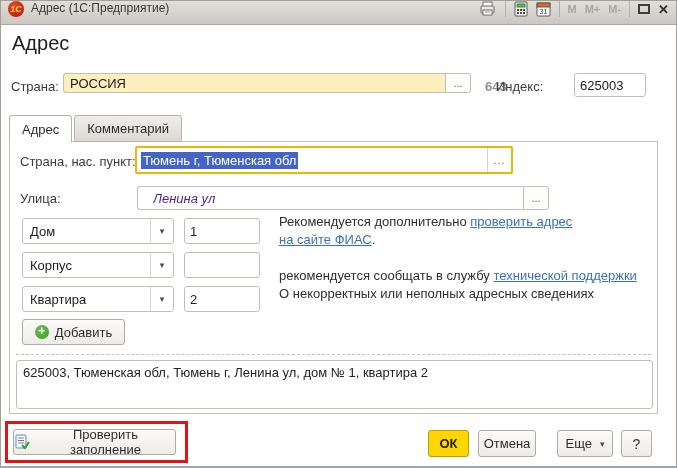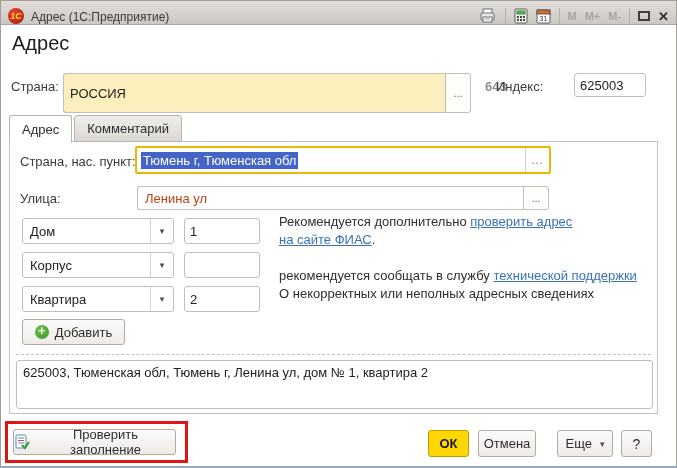--- a/index.html
+++ b/index.html
@@ -7,21 +7,21 @@
   .window {
     position:relative; width:677px; height:468px; background:#fff;
     border:1px solid #A29E98; border-bottom:2px solid #93AABE; overflow:hidden;
     font-family:"Liberation Sans", sans-serif;
   }
   
   .titlebar {
     position:absolute; top:0; left:0; right:0; height:24px;
     background:linear-gradient(#E2DFDB,#CBC8C3);
     border-bottom:1px solid #AAA6A0;
-    display:flex; align-items:flex-end; padding:0 7px; gap:7px;
+    display:flex; align-items:flex-start; padding:0 7px; gap:7px;
   }
   .logo {
     width:16px; height:16px; border-radius:50%;
     background:radial-gradient(circle at 35% 30%, #E8432A, #A81C0C);
     color:#FFD24A; font-size:9px; font-weight:bold; font-style:italic;
     display:flex; align-items:center; justify-content:center; flex:0 0 auto;
   }
   .title-text { font-size:12px; color:#3A3A3A; white-space:nowrap; }
   .tb-right { margin-left:auto; display:flex; align-items:center; gap:8px; }
   .tb-sep { width:1px; height:16px; background:#B3AFA9; }
@@ -41,21 +41,21 @@
     background:linear-gradient(#FCFBFA,#EEEBE7); border:1px solid #AFABA5;
     border-radius:3px; font-size:13px; color:#2E2E2E;
     display:flex; align-items:center; justify-content:center; gap:6px;
     font-family:"Liberation Sans",sans-serif;
   }
   .ellipsis-seg {
     width:24px; display:flex; align-items:center; justify-content:center;
     font-size:11px; color:#666; letter-spacing:1px; flex:0 0 auto;
   }
   
-  .country-wrap { position:absolute; left:62px; top:72px; width:408px; height:40px; display:flex; }
+  .country-wrap { position:absolute; left:62px; top:72px; width:408px; height:20px; display:flex; }
   .country-input {
     flex:1; background:#FBF0BD; border:1px solid #C2BFB9; border-right:none;
     border-radius:3px 0 0 3px; font-size:13px; padding:0 6px; color:#222;
     font-family:"Liberation Sans",sans-serif;
   }
   .country-ellipsis {
     width:26px; background:#FDFDFC; border:1px solid #C2BFB9;
     border-radius:0 3px 3px 0; font-size:11px; color:#666;
     display:flex; align-items:center; justify-content:center;
   }
@@ -69,30 +69,30 @@
     border-radius:3px 3px 0 0; background:linear-gradient(#F0EEEA,#DCD9D4);
     margin-right:2px;
   }
   .tab.active { background:#fff; border-bottom:1px solid #fff; height:28px; }
   .panel {
     position:absolute; left:8px; top:140px; width:649px; height:273px;
     border:1px solid #C5C2BC; background:#fff; z-index:1;
   }
   
   .city-wrap {
-    position:absolute; left:125px; top:4px; width:416px; height:28px;
+    position:absolute; left:125px; top:4px; width:378px; height:28px;
     border:2px solid #EDB606; border-radius:2px; display:flex; background:#fff; align-items:stretch;
   }
   .city-text { flex:1; display:flex; align-items:center; padding:0 4px; font-size:13px; overflow:hidden; white-space:nowrap; }
   .sel { background:#4464C8; color:#fff; padding:1px 2px; }
   .city-ellipsis { border-left:1px solid #D8D5D0; }
   
   .street-wrap { position:absolute; left:127px; top:44px; width:412px; height:24px; display:flex; }
   .street-input { flex:1; border:1px solid #C2BFB9; border-right:none; border-radius:3px 0 0 3px;
-    font-size:13px; padding:0 7px; color:#c2410c; font-family:"Liberation Sans",sans-serif; }
+    font-size:13px; padding:0 15px; color:#4c1d95; font-family:"Liberation Sans",sans-serif;font-style:italic; }
   .street-ellipsis { width:26px; background:#FDFDFC; border:1px solid #C2BFB9; border-radius:0 3px 3px 0;
     font-size:11px; color:#666; display:flex; align-items:center; justify-content:center; }
   
   .combo {
     position:absolute; left:12px; width:152px; height:26px;
     border:1px solid #C2BFB9; border-radius:3px; background:#fff;
     display:flex; align-items:center;
   }
   .combo-text { flex:1; padding:0 7px; font-size:13px; color:#222; }
   .combo-arrow {

